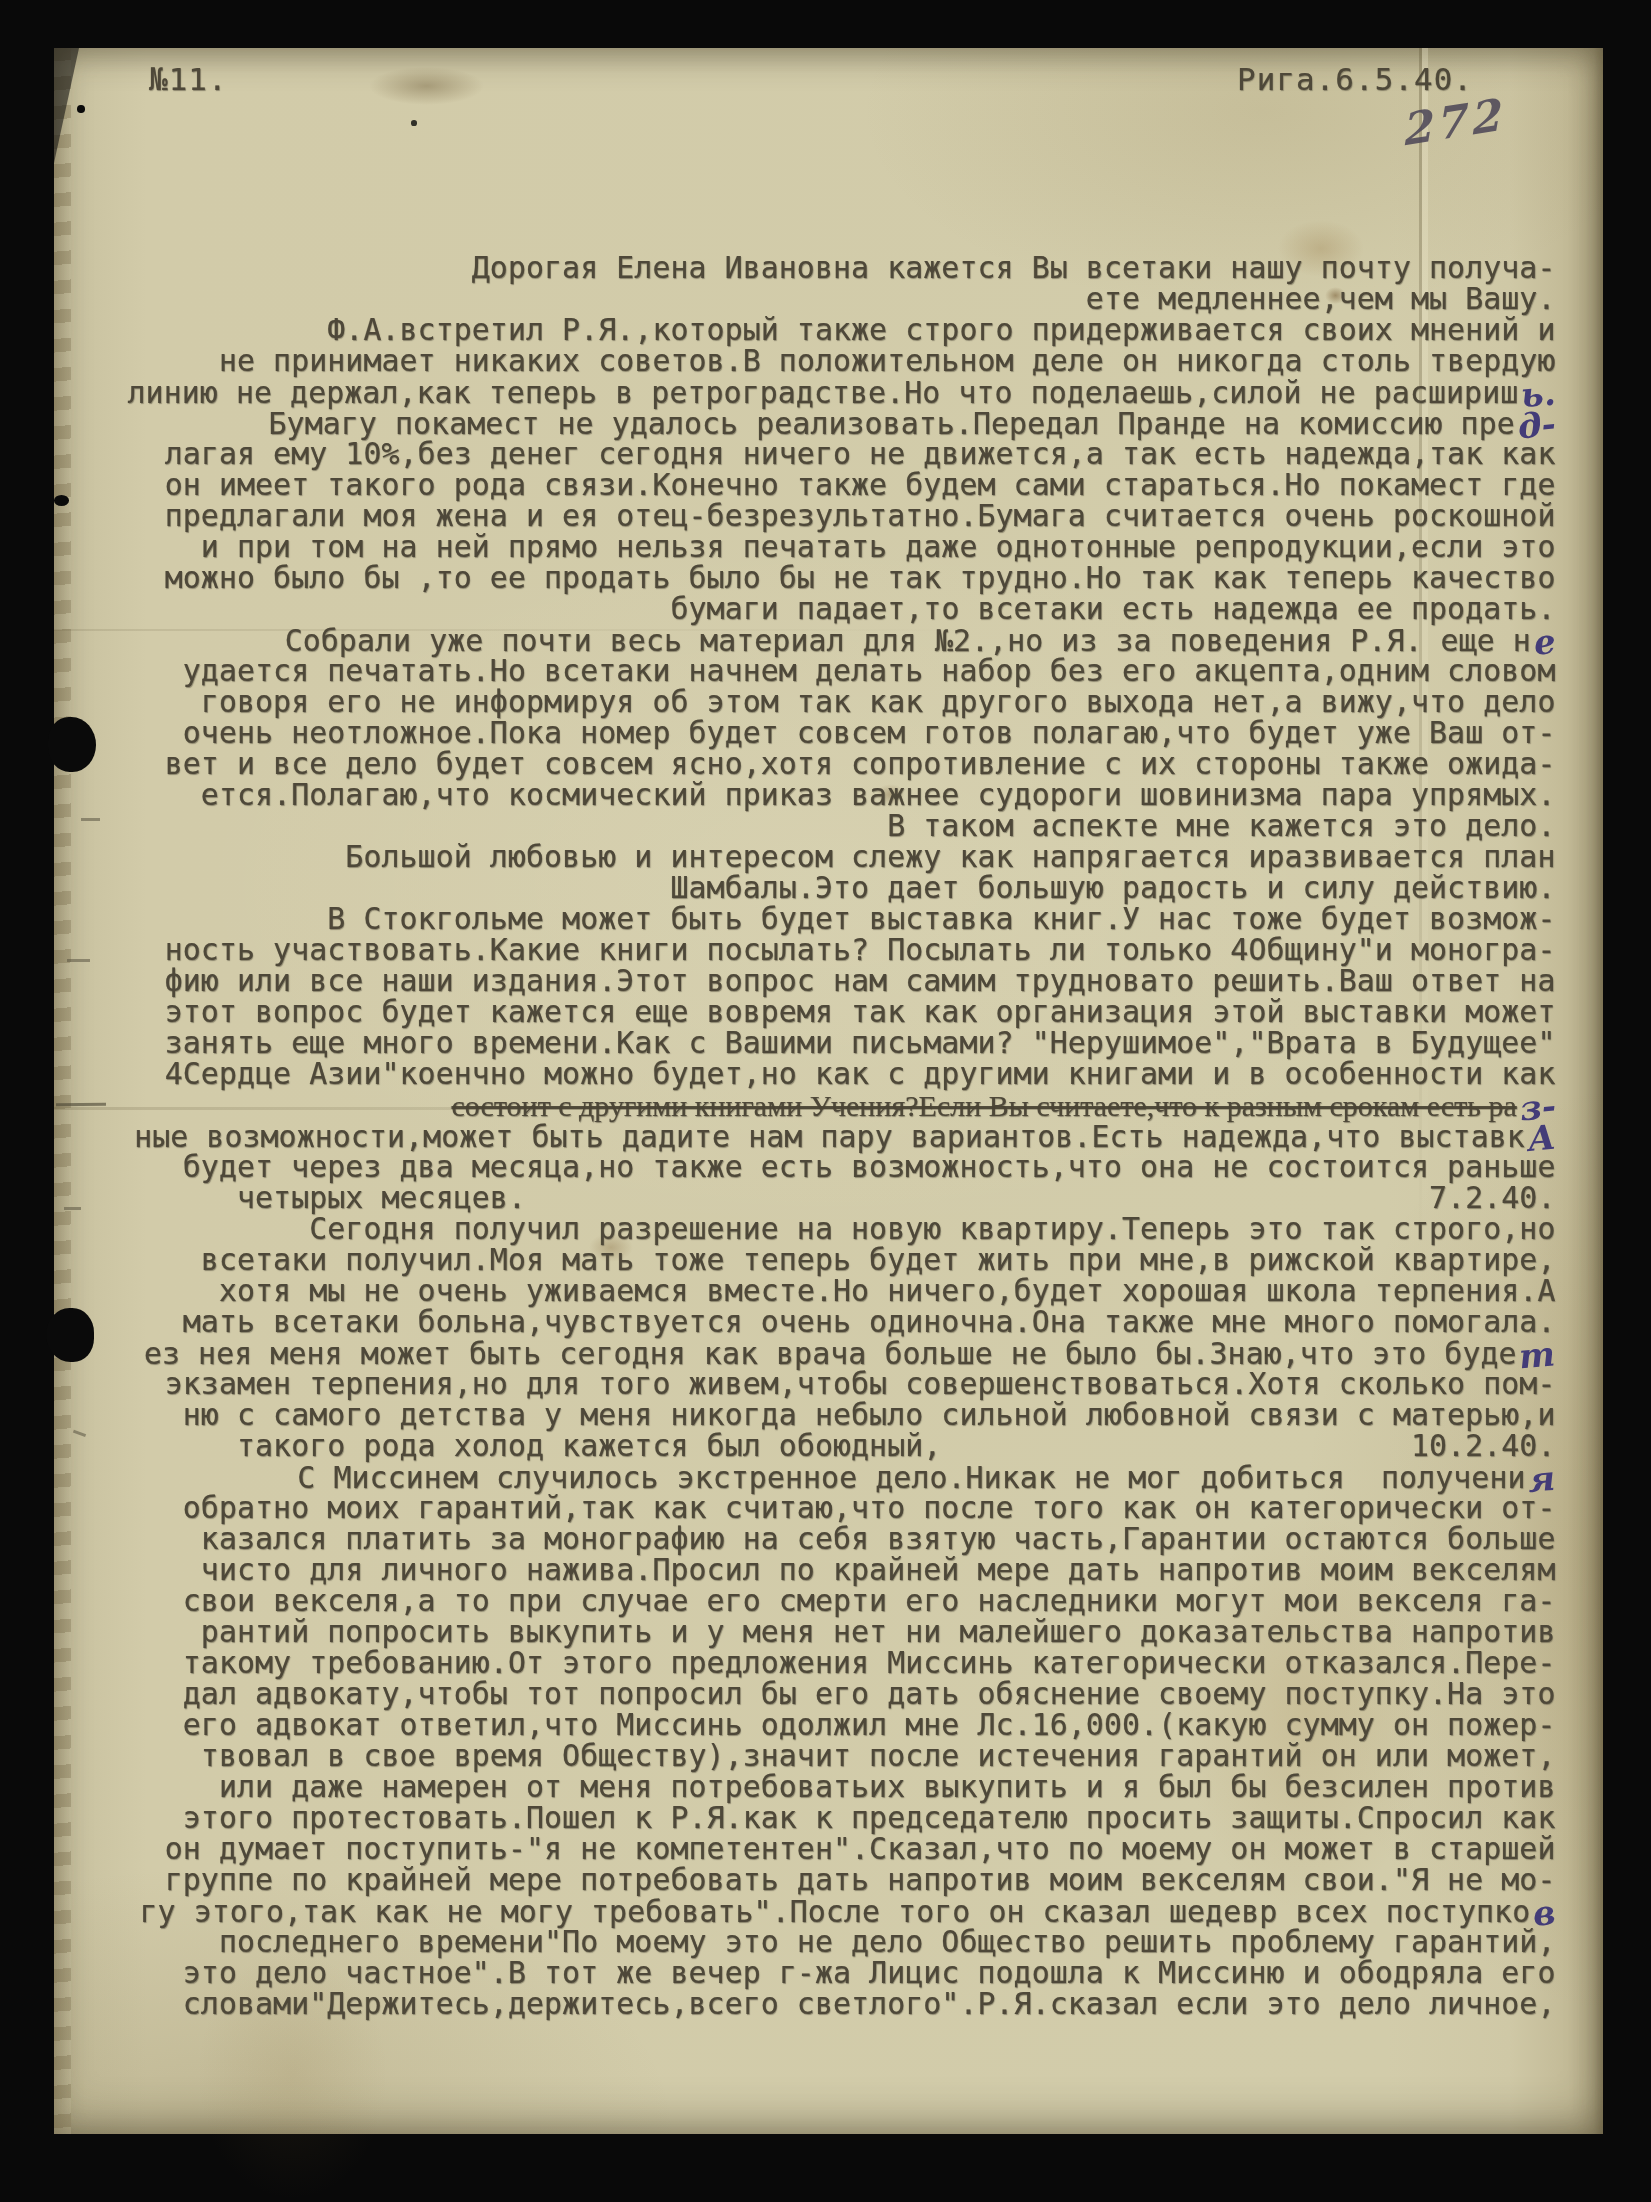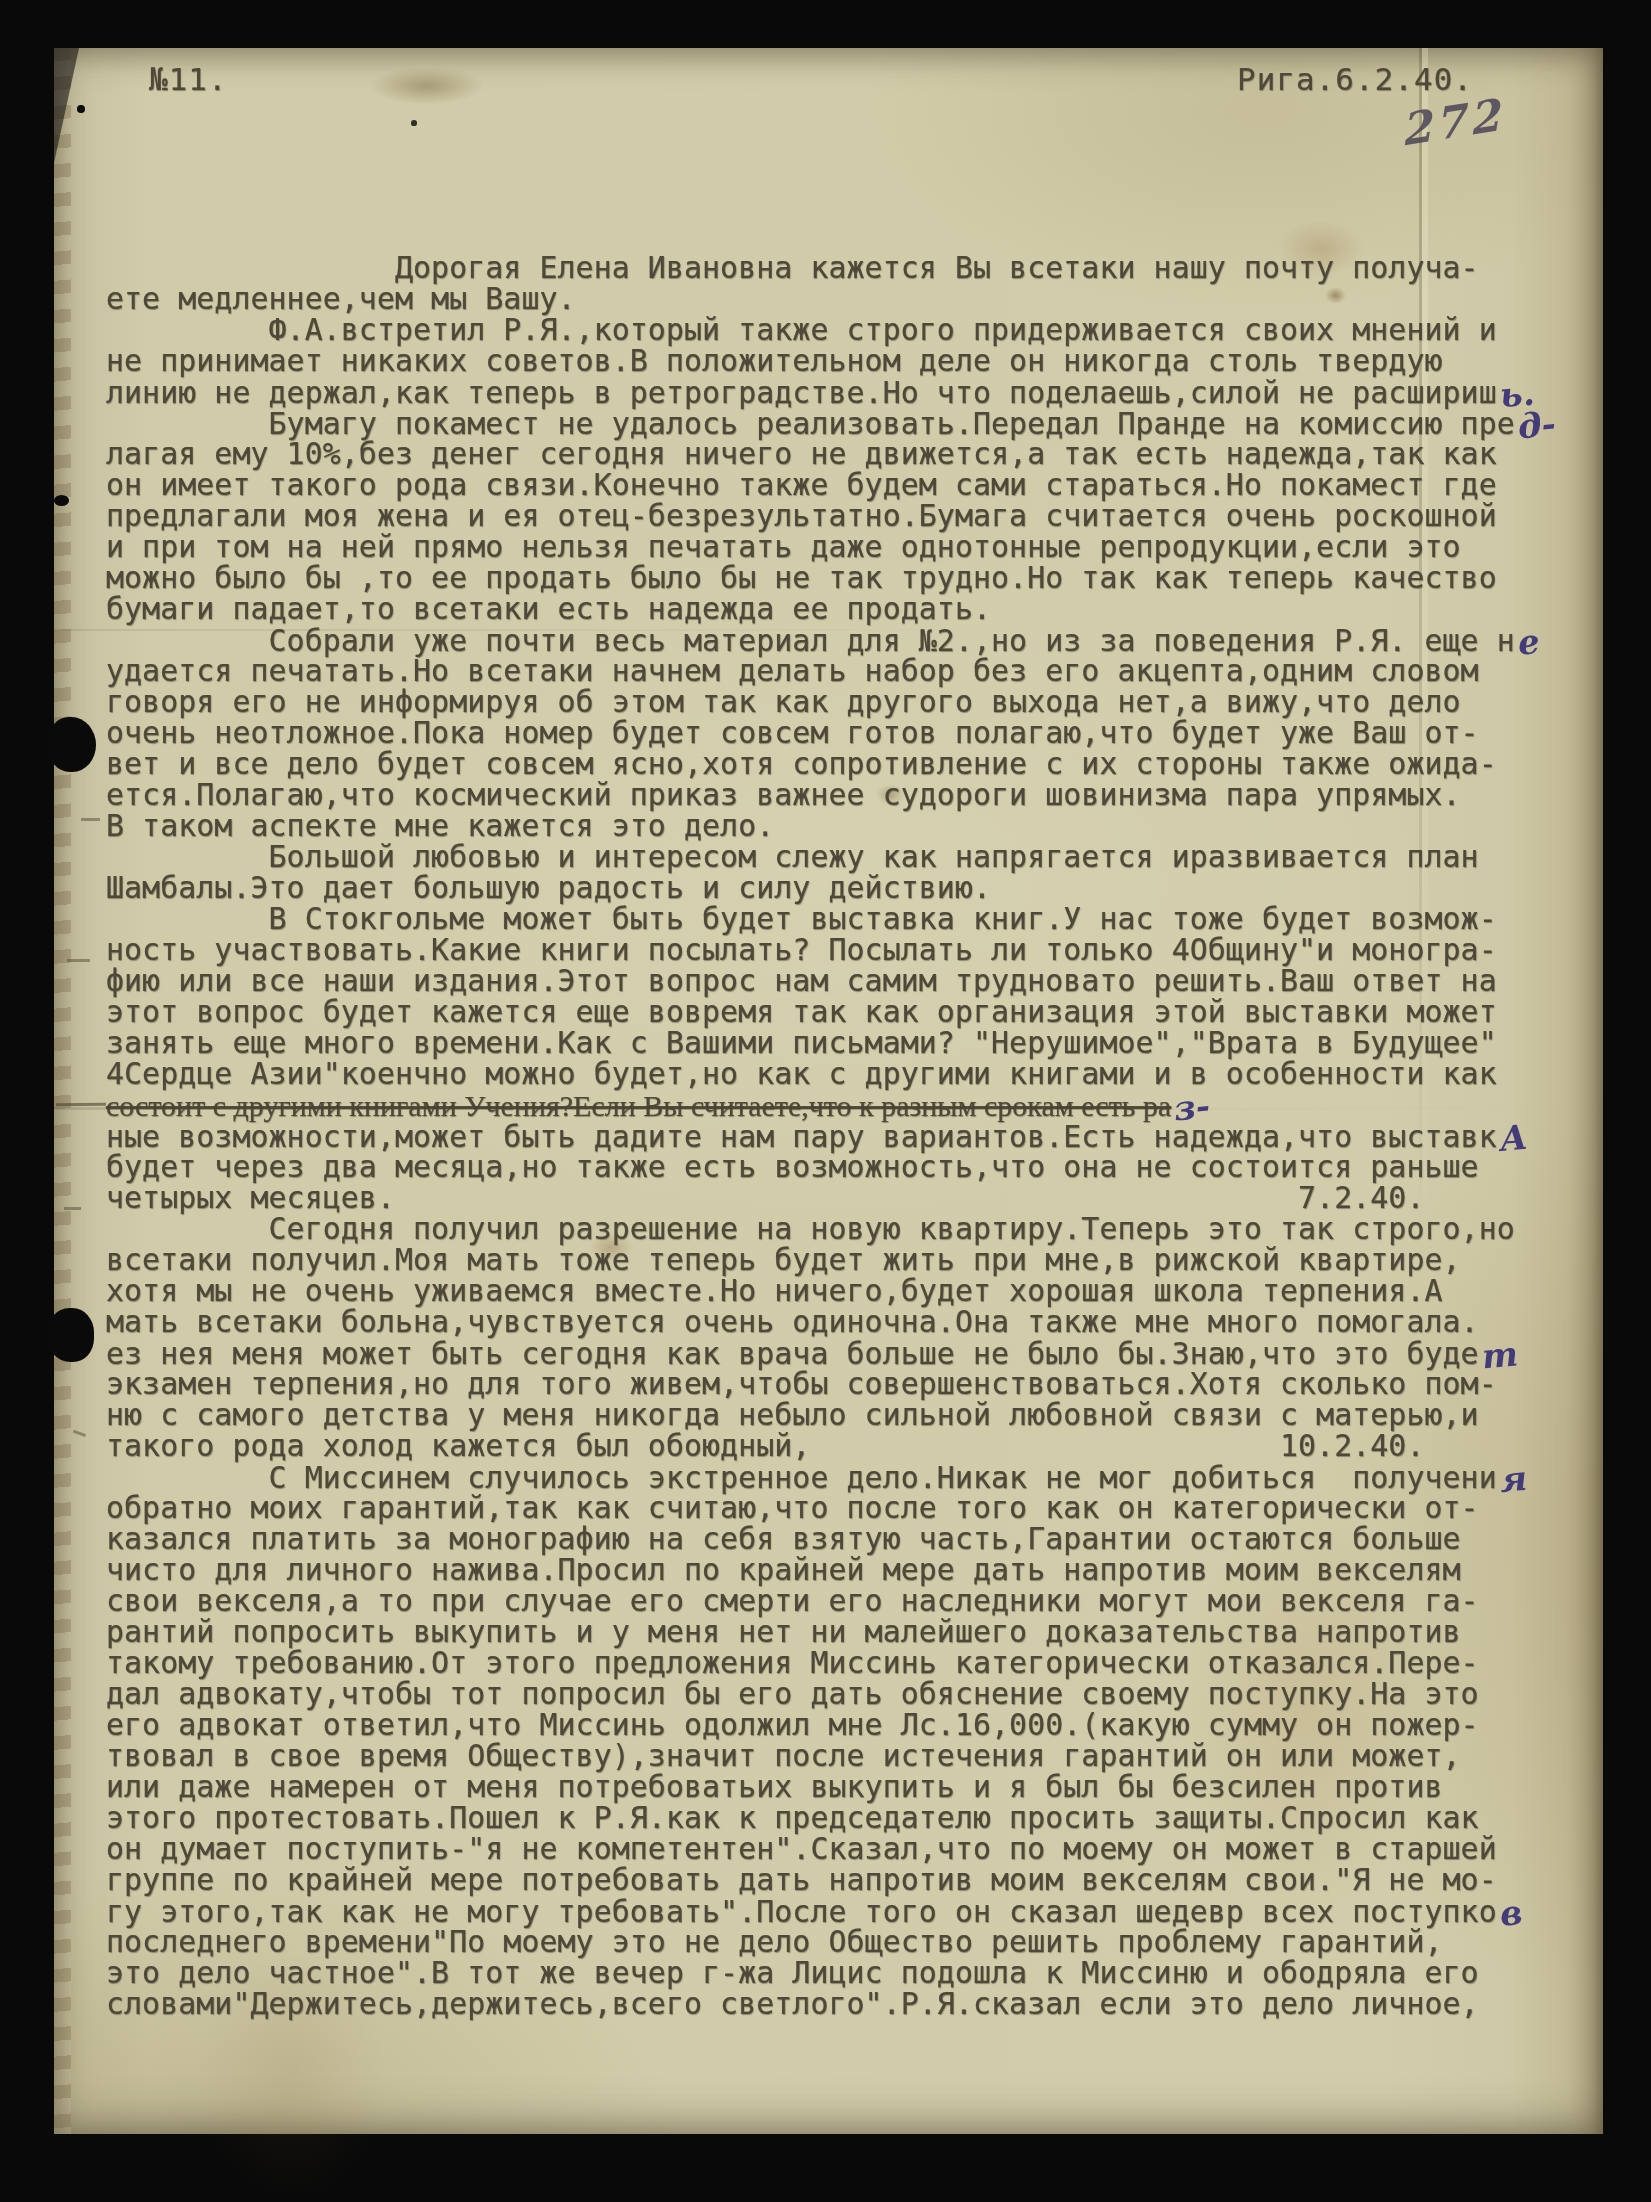--- a/index.html
+++ b/index.html
@@ -1,16 +1,16 @@
 <!DOCTYPE html>
 <html><head>
 <meta charset="utf-8">
 <style>
   html,body{margin:0;padding:0;background:#090909;width:1652px;height:2202px;overflow:hidden;}
-  .stage{position:relative;width:1652px;height:1915px;background:#090909;}
+  .stage{position:relative;width:1652px;height:1915px;background:#090909;text-align:right;}
   
   .paper{
     position:absolute;left:54px;top:48px;width:1549px;height:2086px;
     background:
       radial-gradient(ellipse 574px 287px at 78% 3%, rgba(125,105,55,0.14), transparent 70%),
       radial-gradient(ellipse 478px 669px at 102% 72%, rgba(130,105,55,0.16), transparent 70%),
       radial-gradient(ellipse 669px 382px at 10% 100%, rgba(110,95,55,0.18), transparent 70%),
       radial-gradient(ellipse 860px 478px at 50% 40%, rgba(255,252,230,0.10), transparent 75%),
       linear-gradient(90deg,#b4ab88 0,#c9c2a0 1.2%,#d2cba9 6%,#d2ccaa 86%,#cfc8a6 94%,#bdb490 99.4%,#a99f7c 100%),
       #cfc8a6;
@@ -77,21 +77,21 @@
 
     <div class="stain s1"></div>
     <div class="stain s2"></div>
     <div class="stain s3"></div>
     <div class="stain s4"></div>
     <div class="stain s5"></div>
     <div class="stain s6"></div>
     <div class="stain s7"></div>
 
     <div class="typed page-label">№11.</div>
-    <div class="typed dateline">Рига.6.2.40.</div>
+    <div class="typed dateline">Рига.6.5.40.</div>
     <div class="archive-number">272</div>
 
     <div id="letter-body" class="typed"><div class="line"><span class="t">                Дорогая Елена Ивановна кажется Вы всетаки нашу почту получа-</span></div><div class="line"><span class="t">ете медленнее,чем мы Вашу.</span></div><div class="line"><span class="t">         Ф.А.встретил Р.Я.,который также строго придерживается своих мнений и</span></div><div class="line"><span class="t">не принимает никаких советов.В положительном деле он никогда столь твердую</span></div><div class="line"><span class="t">линию не держал,как теперь в ретроградстве.Но что поделаешь,силой не расшириш</span><span class="hw">ь.</span></div><div class="line"><span class="t">         Бумагу покамест не удалось реализовать.Передал Пранде на комиссию пре</span><span class="hw">д-</span></div><div class="line"><span class="t">лагая ему 10%,без денег сегодня ничего не движется,а так есть надежда,так как</span></div><div class="line"><span class="t">он имеет такого рода связи.Конечно также будем сами стараться.Но покамест где</span></div><div class="line"><span class="t">предлагали моя жена и ея отец-безрезультатно.Бумага считается очень роскошной</span></div><div class="line"><span class="t">и при том на ней прямо нельзя печатать даже однотонные репродукции,если это</span></div><div class="line"><span class="t">можно было бы ,то ее продать было бы не так трудно.Но так как теперь качество</span></div><div class="line"><span class="t">бумаги падает,то всетаки есть надежда ее продать.</span></div><div class="line"><span class="t">         Собрали уже почти весь материал для №2.,но из за поведения Р.Я. еще н</span><span class="hw">е</span></div><div class="line"><span class="t">удается печатать.Но всетаки начнем делать набор без его акцепта,одним словом</span></div><div class="line"><span class="t">говоря его не информируя об этом так как другого выхода нет,а вижу,что дело</span></div><div class="line"><span class="t">очень неотложное.Пока номер будет совсем готов полагаю,что будет уже Ваш от-</span></div><div class="line"><span class="t">вет и все дело будет совсем ясно,хотя сопротивление с их стороны также ожида-</span></div><div class="line"><span class="t">ется.Полагаю,что космический приказ важнее судороги шовинизма пара упрямых.</span></div><div class="line"><span class="t">В таком аспекте мне кажется это дело.</span></div><div class="line"><span class="t">         Большой любовью и интересом слежу как напрягается иразвивается план</span></div><div class="line"><span class="t">Шамбалы.Это дает большую радость и силу действию.</span></div><div class="line"><span class="t">         В Стокгольме может быть будет выставка книг.У нас тоже будет возмож-</span></div><div class="line"><span class="t">ность участвовать.Какие книги посылать? Посылать ли только 4Общину"и моногра-</span></div><div class="line"><span class="t">фию или все наши издания.Этот вопрос нам самим трудновато решить.Ваш ответ на</span></div><div class="line"><span class="t">этот вопрос будет кажется еще вовремя так как организация этой выставки может</span></div><div class="line"><span class="t">занять еще много времени.Как с Вашими письмами? "Нерушимое","Врата в Будущее"</span></div><div class="line"><span class="t">4Сердце Азии"коенчно можно будет,но как с другими книгами и в особенности как</span></div><div class="line strike"><span class="t">состоит с другими книгами Учения?Если Вы считаете,что к разным срокам есть ра</span><span class="hw">з-</span></div><div class="line"><span class="t">ные возможности,может быть дадите нам пару вариантов.Есть надежда,что выставк</span><span class="hw">А</span></div><div class="line"><span class="t">будет через два месяца,но также есть возможность,что она не состоится раньше</span></div><div class="line"><span class="t">четырых месяцев.                                                  7.2.40.</span></div><div class="line"><span class="t">         Сегодня получил разрешение на новую квартиру.Теперь это так строго,но</span></div><div class="line"><span class="t">всетаки получил.Моя мать тоже теперь будет жить при мне,в рижской квартире,</span></div><div class="line"><span class="t">хотя мы не очень уживаемся вместе.Но ничего,будет хорошая школа терпения.А</span></div><div class="line"><span class="t">мать всетаки больна,чувствуется очень одиночна.Она также мне много помогала.</span></div><div class="line"><span class="t">ез нея меня может быть сегодня как врача больше не было бы.Знаю,что это буде</span><span class="hw">т</span></div><div class="line"><span class="t">экзамен терпения,но для того живем,чтобы совершенствоваться.Хотя сколько пом-</span></div><div class="line"><span class="t">ню с самого детства у меня никогда небыло сильной любовной связи с матерью,и</span></div><div class="line"><span class="t">такого рода холод кажется был обоюдный,                          10.2.40.</span></div><div class="line"><span class="t">         С Миссинем случилось экстренное дело.Никак не мог добиться  получени</span><span class="hw">я</span></div><div class="line"><span class="t">обратно моих гарантий,так как считаю,что после того как он категорически от-</span></div><div class="line"><span class="t">казался платить за монографию на себя взятую часть,Гарантии остаются больше</span></div><div class="line"><span class="t">чисто для личного нажива.Просил по крайней мере дать напротив моим векселям</span></div><div class="line"><span class="t">свои векселя,а то при случае его смерти его наследники могут мои векселя га-</span></div><div class="line"><span class="t">рантий попросить выкупить и у меня нет ни малейшего доказательства напротив</span></div><div class="line"><span class="t">такому требованию.От этого предложения Миссинь категорически отказался.Пере-</span></div><div class="line"><span class="t">дал адвокату,чтобы тот попросил бы его дать обяснение своему поступку.На это</span></div><div class="line"><span class="t">его адвокат ответил,что Миссинь одолжил мне Лс.16,000.(какую сумму он пожер-</span></div><div class="line"><span class="t">твовал в свое время Обществу),значит после истечения гарантий он или может,</span></div><div class="line"><span class="t">или даже намерен от меня потребоватьих выкупить и я был бы безсилен против</span></div><div class="line"><span class="t">этого протестовать.Пошел к Р.Я.как к председателю просить защиты.Спросил как</span></div><div class="line"><span class="t">он думает поступить-"я не компетентен".Сказал,что по моему он может в старшей</span></div><div class="line"><span class="t">группе по крайней мере потребовать дать напротив моим векселям свои."Я не мо-</span></div><div class="line"><span class="t">гу этого,так как не могу требовать".После того он сказал шедевр всех поступко</span><span class="hw">в</span></div><div class="line"><span class="t">последнего времени"По моему это не дело Общество решить проблему гарантий,</span></div><div class="line"><span class="t">это дело частное".В тот же вечер г-жа Лицис подошла к Миссиню и ободряла его</span></div><div class="line"><span class="t">словами"Держитесь,держитесь,всего светлого".Р.Я.сказал если это дело личное,</span></div></div>
 
     <div class="hole hole1"></div>
     <div class="hole hole2"></div>
     <div class="hole speck1"></div>
     <div class="hole speck2"></div>
     <div class="hole speck3"></div>
 

